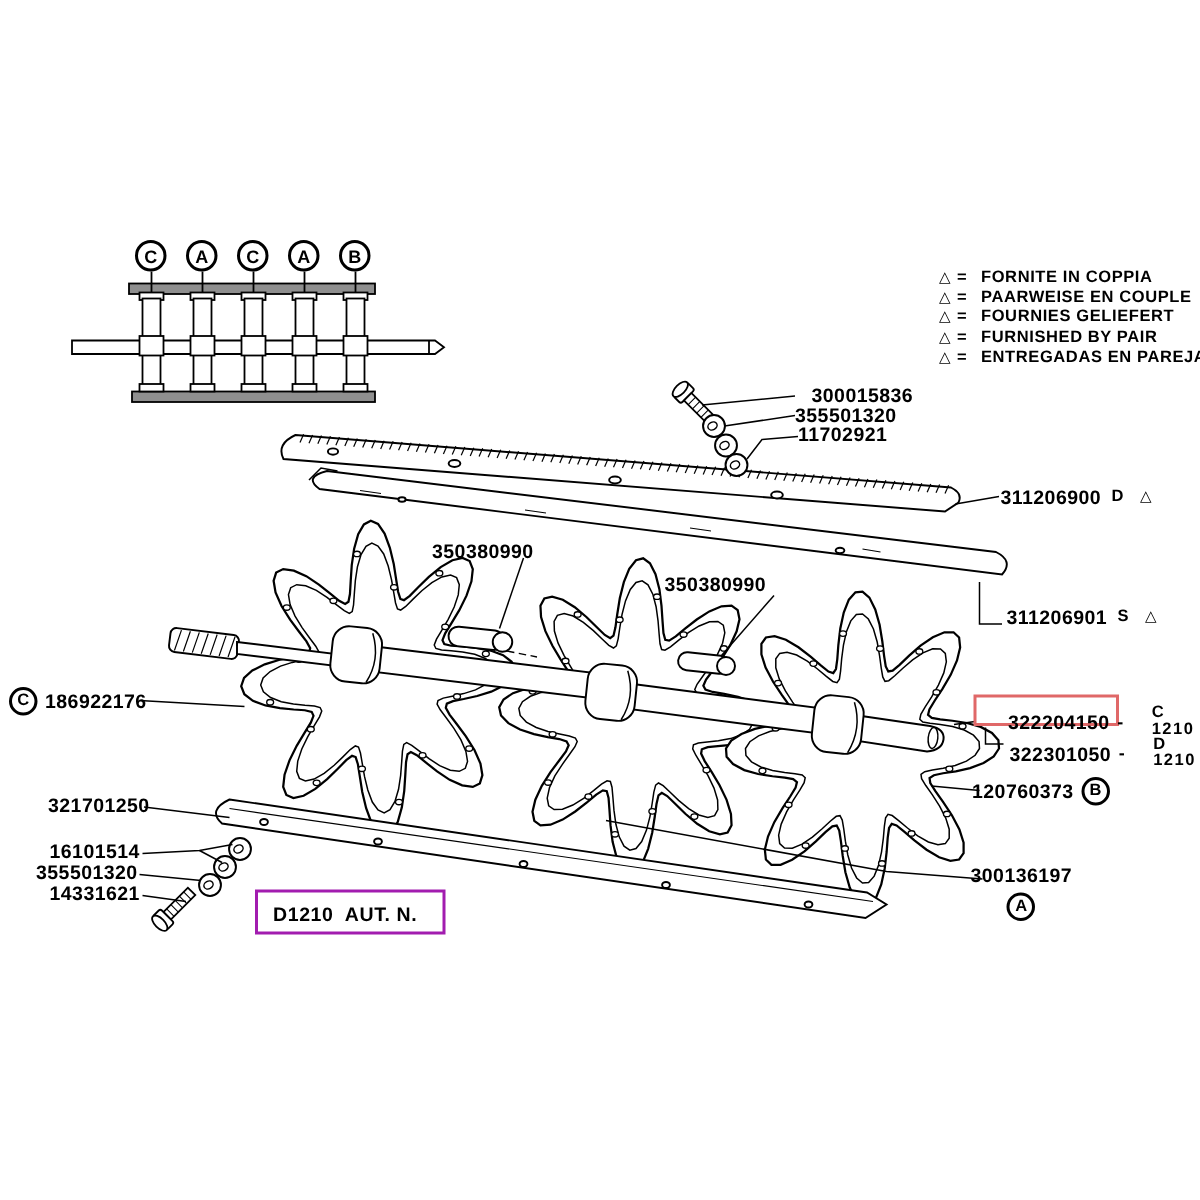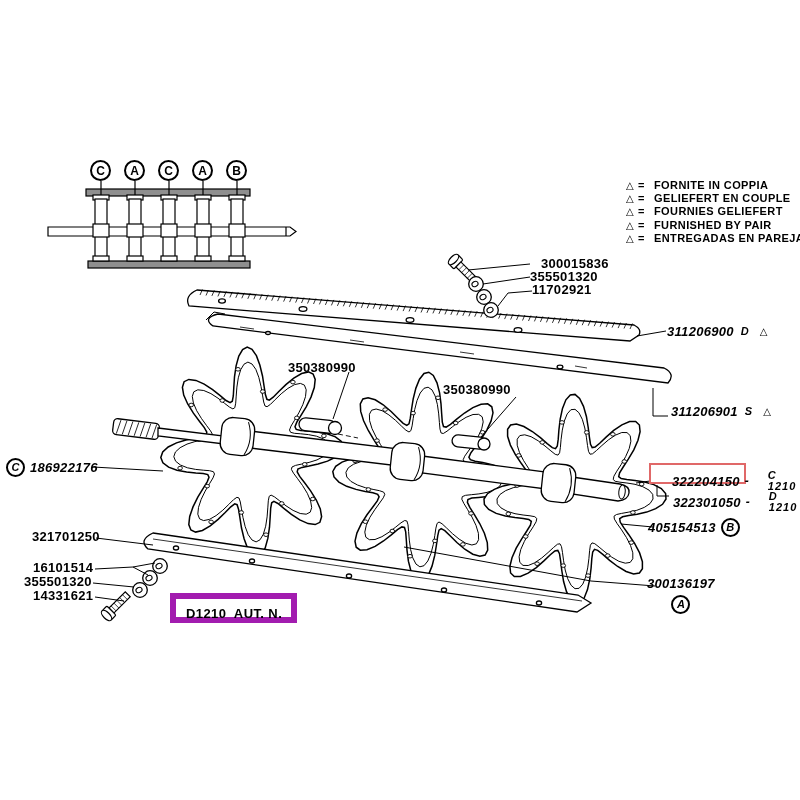--- a/index.html
+++ b/index.html
@@ -1,41 +1,41 @@
 <!DOCTYPE html>
 <html><head>
 <meta charset="utf-8">
 <style>
   html,body{margin:0;padding:0;background:#fff;}
   #page{position:relative;width:800px;height:800px;background:#fff;overflow:hidden;
         font-family:"Liberation Sans","DejaVu Sans",sans-serif;color:#000;}
   #drawing{position:absolute;left:0;top:0;}
   .lbl{position:absolute;font-weight:bold;font-size:13px;letter-spacing:.3px;
        white-space:nowrap;line-height:1;}
-  .row{position:absolute;display:flex;align-items:center;gap:5px;line-height:1;font-style:italic;}
+  .row{position:absolute;display:flex;align-items:center;gap:5px;line-height:1;}
   .num{font-weight:bold;font-size:13px;letter-spacing:.3px;white-space:nowrap;}
   .suffix{font-weight:bold;font-size:11px;margin-left:2px;}
   .tri{font-size:10px;font-weight:bold;margin-left:6px;}
   .model{font-weight:bold;font-size:11px;letter-spacing:1px;margin-left:14px;}
   .sep{font-weight:bold;font-size:12px;}
   .cletter{display:inline-flex;width:15px;height:15px;border:2px solid #000;border-radius:50%;
            align-items:center;justify-content:center;font-size:11px;font-weight:bold;
            flex:0 0 auto;background:#fff;}
   .mini-circle{position:absolute;width:17px;height:17px;border:2.5px solid #000;border-radius:50%;
            display:flex;align-items:center;justify-content:center;font-size:12px;font-weight:bold;
            background:#fff;}
   #legend{position:absolute;left:626px;top:179px;}
   .legend-row{display:flex;align-items:baseline;height:13.2px;line-height:13.2px;}
   .legend-sym{font-size:10px;font-weight:bold;width:12px;}
   .legend-eq{font-size:11px;font-weight:bold;width:16px;}
   .legend-text{font-size:11px;font-weight:bold;letter-spacing:.4px;white-space:nowrap;}
   #redbox{position:absolute;left:649px;top:463px;width:97px;height:21px;
           border:2px solid #e06868;box-sizing:border-box;}
   #plate{position:absolute;left:170px;top:593px;width:127px;height:30px;
-         border:6px solid #a21caf;box-sizing:border-box;}
+         border:2px solid #a21caf;box-sizing:border-box;}
   #plate .plate-text{position:absolute;left:10px;top:7px;font-weight:bold;font-size:13px;
          letter-spacing:.4px;white-space:pre;}
 </style>
 </head>
 <body>
 
 <div id="page">
 
   <svg id="drawing" width="800" height="800" viewBox="0 0 800 800">
 
@@ -337,21 +337,21 @@
 
   <div id="legend">
     <div class="legend-row">
         <span class="legend-sym">△</span>
         <span class="legend-eq">=</span>
         <span class="legend-text">FORNITE IN COPPIA</span>
       </div>
     <div class="legend-row">
         <span class="legend-sym">△</span>
         <span class="legend-eq">=</span>
-        <span class="legend-text">GELIEFERT EN COUPLE</span>
+        <span class="legend-text">PAARWEISE EN COUPLE</span>
       </div>
     <div class="legend-row">
         <span class="legend-sym">△</span>
         <span class="legend-eq">=</span>
         <span class="legend-text">FOURNIES GELIEFERT</span>
       </div>
     <div class="legend-row">
         <span class="legend-sym">△</span>
         <span class="legend-eq">=</span>
         <span class="legend-text">FURNISHED BY PAIR</span>
@@ -393,21 +393,21 @@
     <span class="sep">-</span>
     <span class="model">C 1210</span>
   </div>
   <div class="row" style="left:673px;top:491px;">
     <span class="num">322301050</span>
     <span class="sep">-</span>
     <span class="model">D 1210</span>
   </div>
 
   <div class="row" style="left:648px;top:518px;">
-    <span class="num">405154513</span>
+    <span class="num">120760373</span>
     <span class="cletter">B</span>
   </div>
 
   <div class="lbl" style="left:32px;top:530px;">321701250</div>
   <div class="lbl" style="left:33px;top:561px;">16101514</div>
   <div class="lbl" style="left:24px;top:575px;">355501320</div>
   <div class="lbl" style="left:33px;top:589px;">14331621</div>
 
   <div class="row" style="left:647px;top:577px;flex-direction:column;">
     <span class="num">300136197</span>

